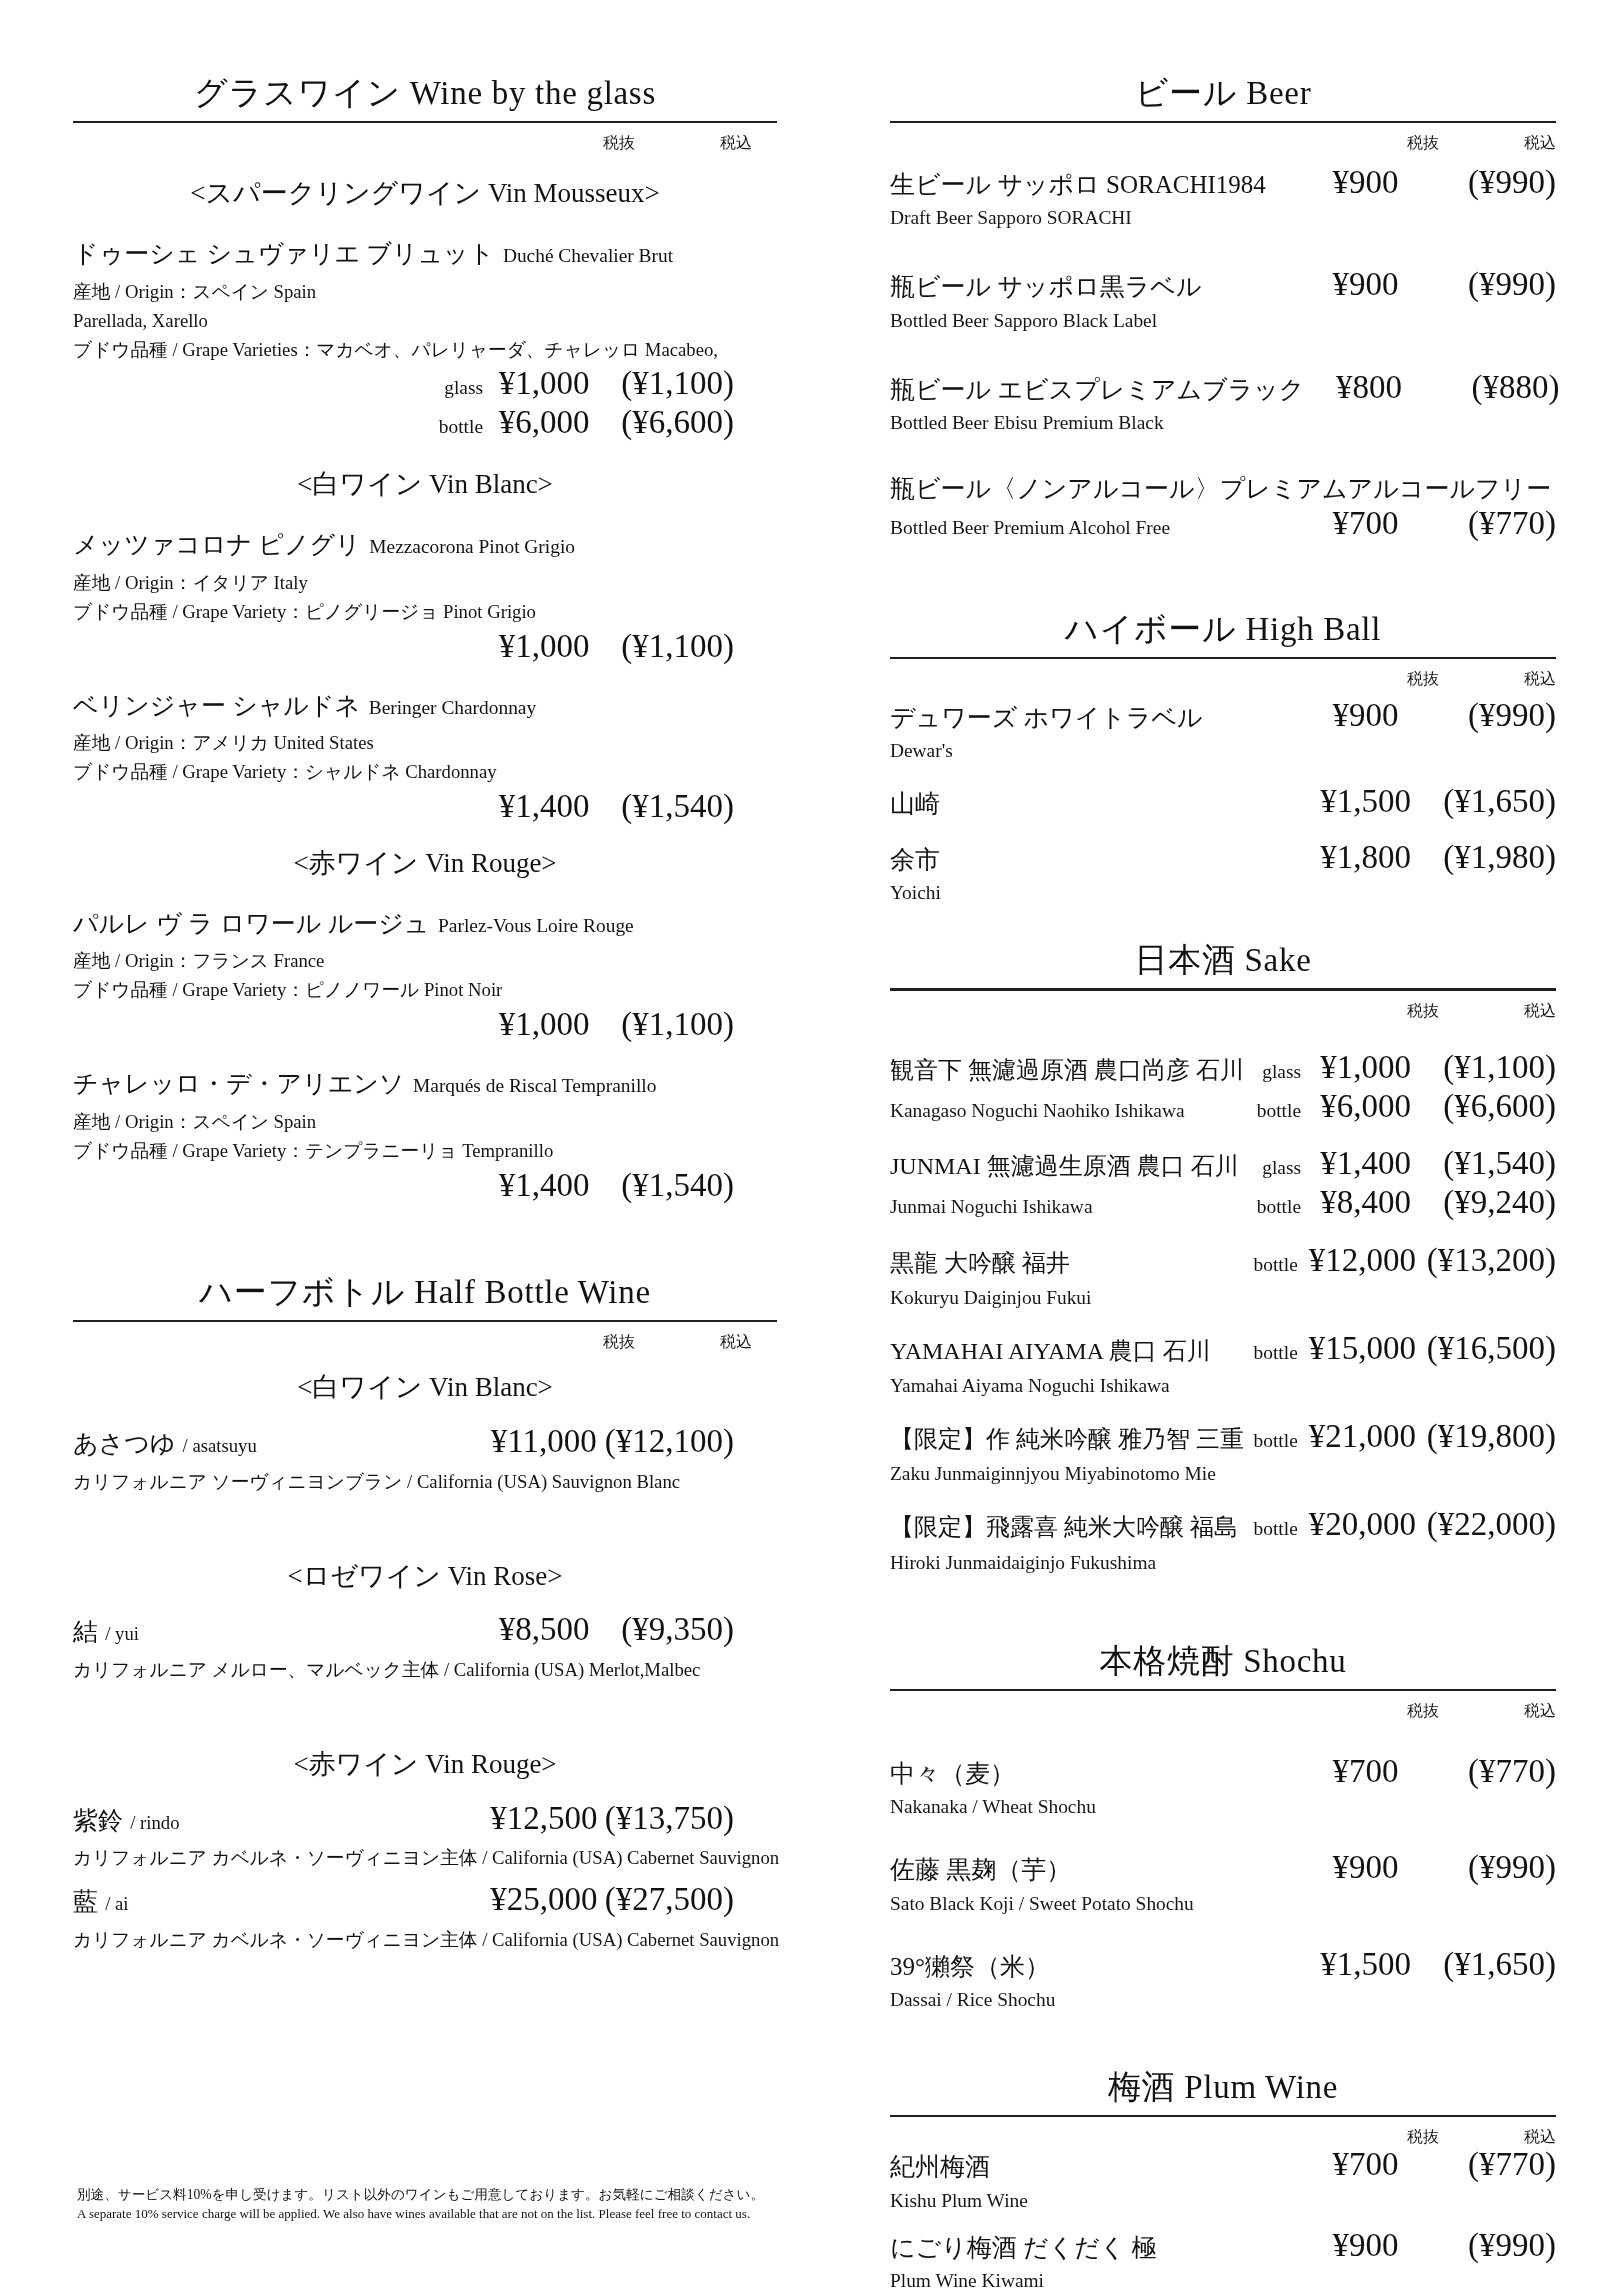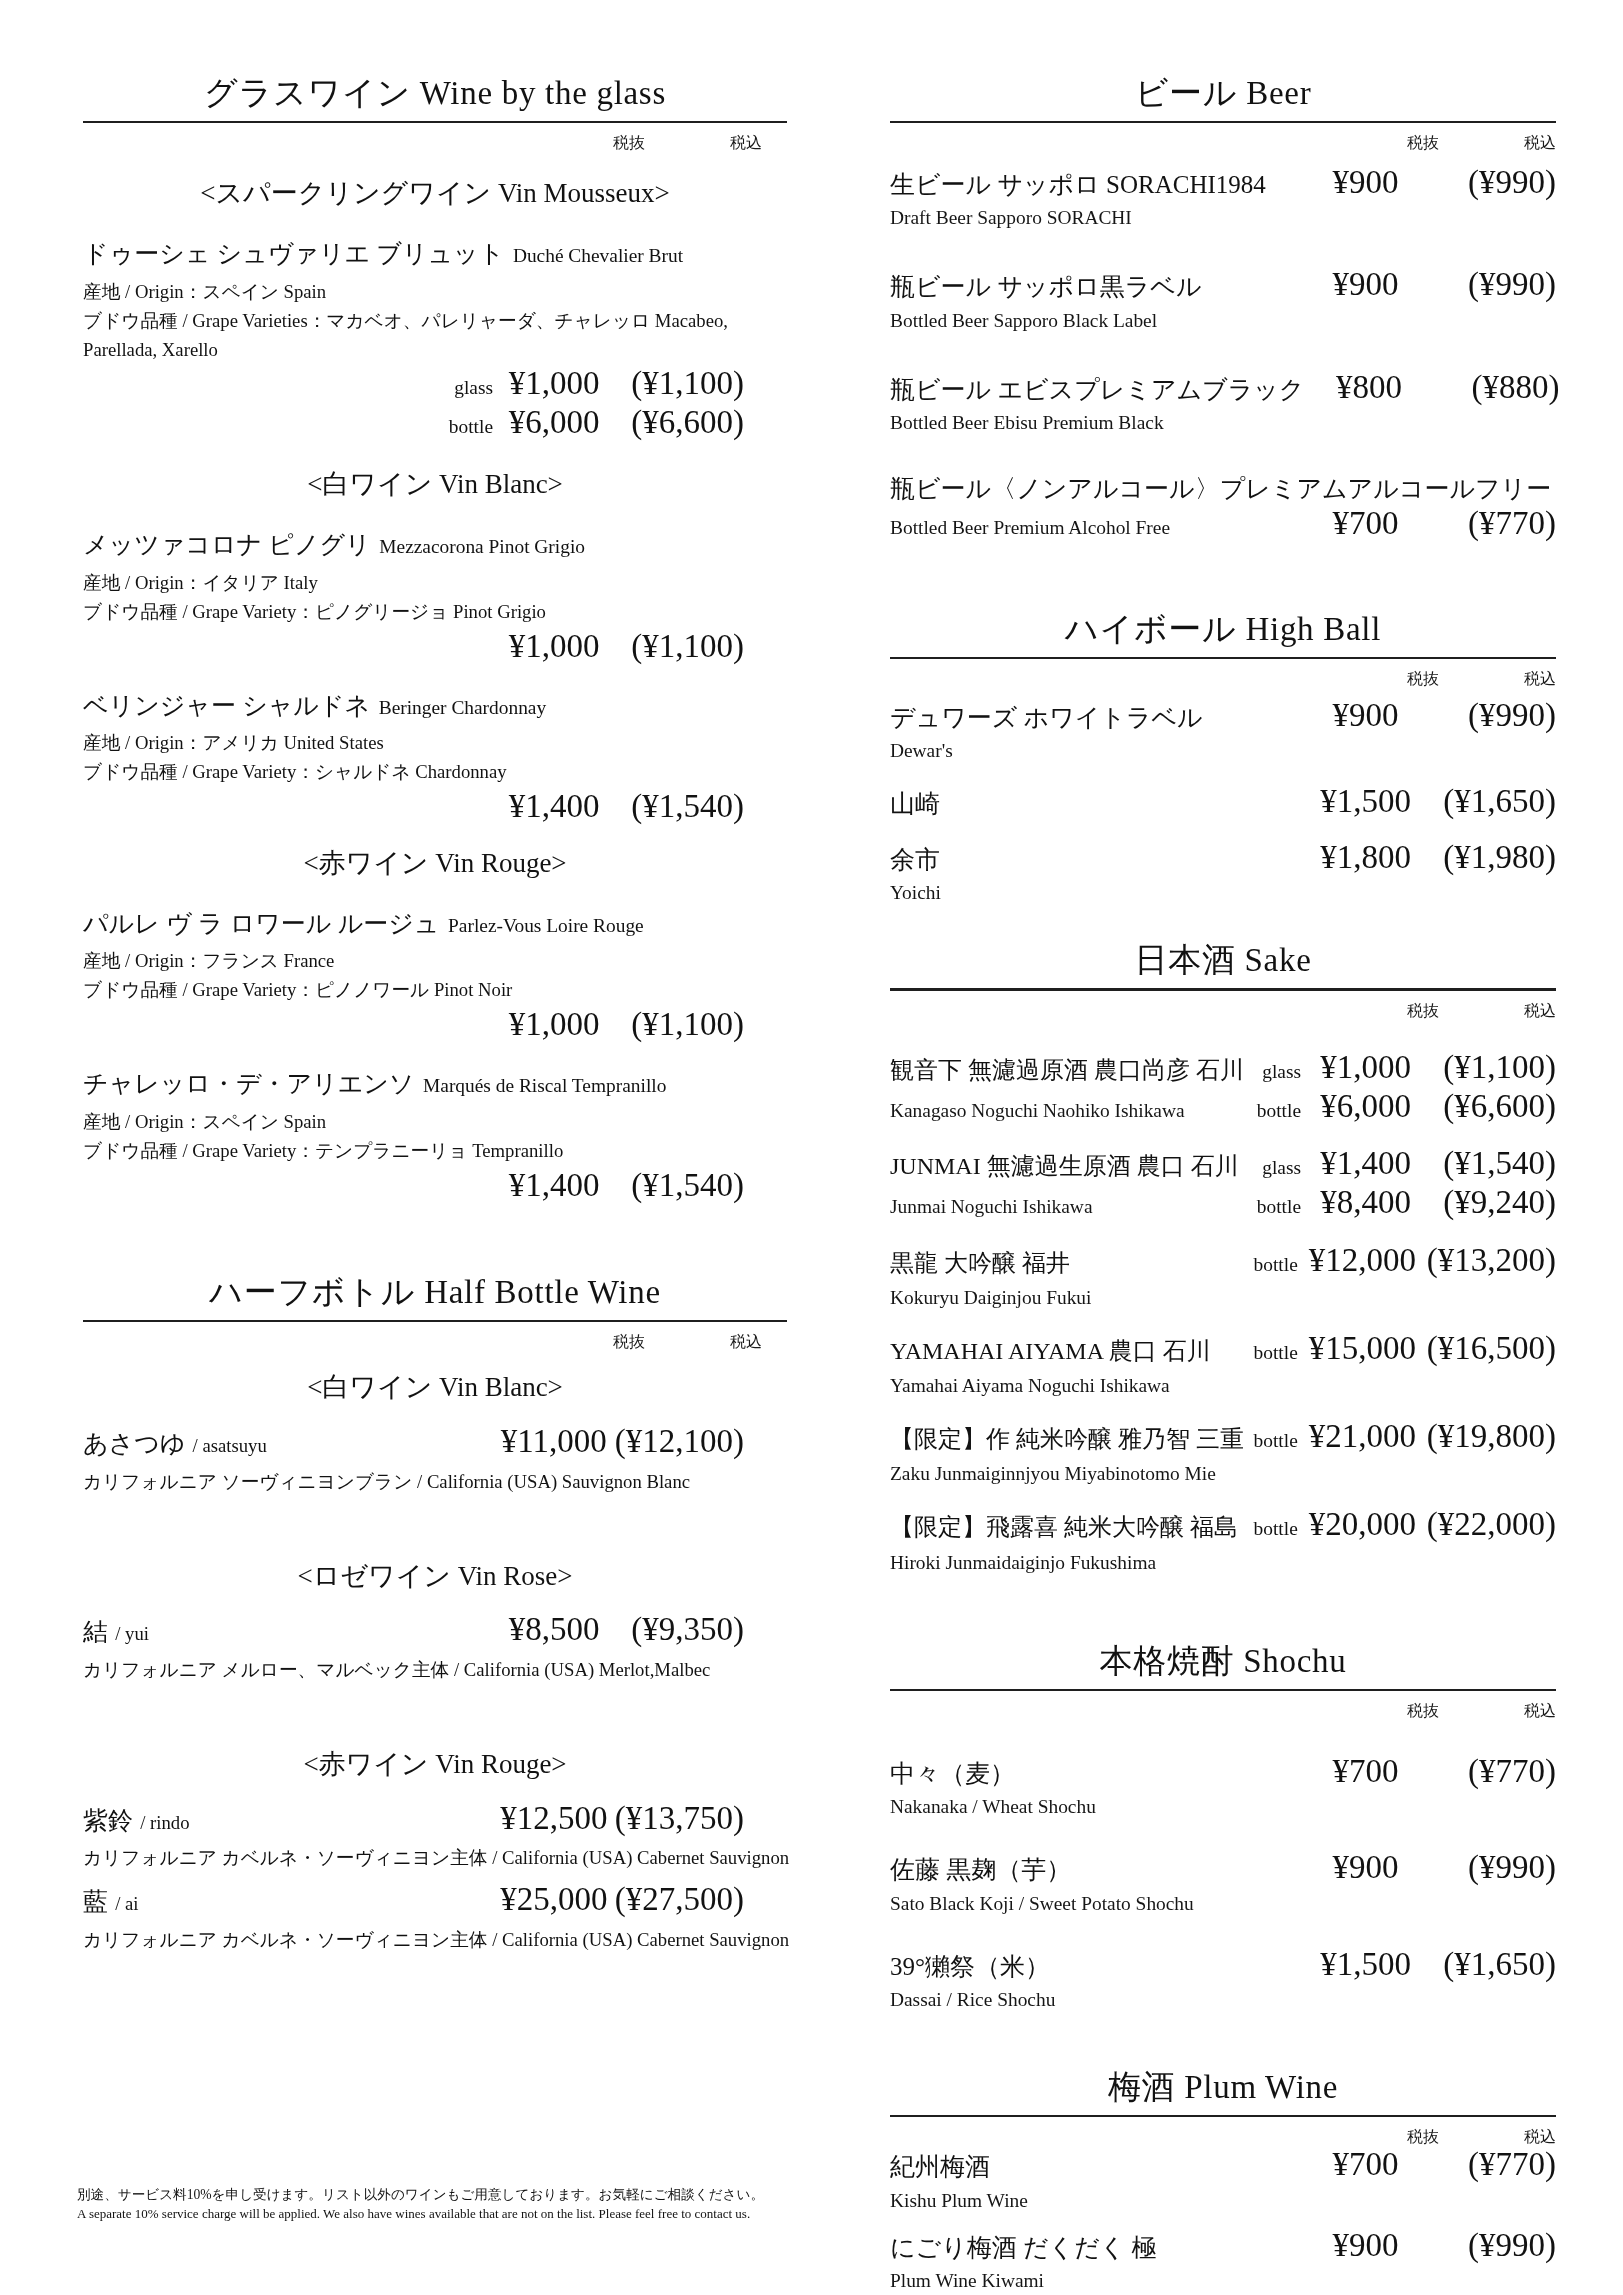--- a/index.html
+++ b/index.html
@@ -2,21 +2,21 @@
 <html style="font-size:11.5px"><head>
 <meta charset="utf-8">
 <style>
   html,body { margin:0; padding:0; }
   body {
     width:1623px; height:2295px; position:relative; overflow:hidden;
     background:#ffffff; color:#121212;
     font-family:"Liberation Serif","DejaVu Serif",serif;
   }
   .col { position:absolute; top:72px; }
-  #col-left  { left:83px;  width:704px; }
+  #col-left  { left:73px;  width:704px; }
   #col-right { left:890px; width:666px; }
 
   .menusec { }
   .sec-title {
     margin:0; font-weight:normal; text-align:center;
     font-size:33px; line-height:42px; letter-spacing:0.7px;
   }
   .rule { height:2.2px; background:#1f1f1f; margin-top:7.2px; }
 
   .tax-row {
@@ -94,22 +94,22 @@
       <div class="tax-row">
         <span class="t-ex">税抜</span>
         <span class="sp"></span>
         <span class="t-in">税込</span>
       </div>
       <div class="subheader">&lt;スパークリングワイン Vin Mousseux&gt;</div>
       <div class="menu-item">
         <div class="ngroup"><span class="name-jp">ドゥーシェ シュヴァリエ ブリュット</span><span class="name-en-inline">Duché Chevalier Brut</span></div>
         <div class="details">
           <div class="detail">産地 / Origin：スペイン Spain</div>
+          <div class="detail">Parellada, Xarello</div>
           <div class="detail">ブドウ品種 / Grape Varieties：マカベオ、パレリャーダ、チャレッロ Macabeo,</div>
-          <div class="detail">Parellada, Xarello</div>
         </div>
         <div class="price-area">
           <div class="price-row">
             <span class="p-label">glass</span>
             <span class="p-ex">¥1,000</span>
             <span class="p-inc">(¥1,100)</span>
           </div>
           <div class="price-row">
             <span class="p-label">bottle</span>
             <span class="p-ex">¥6,000</span>

